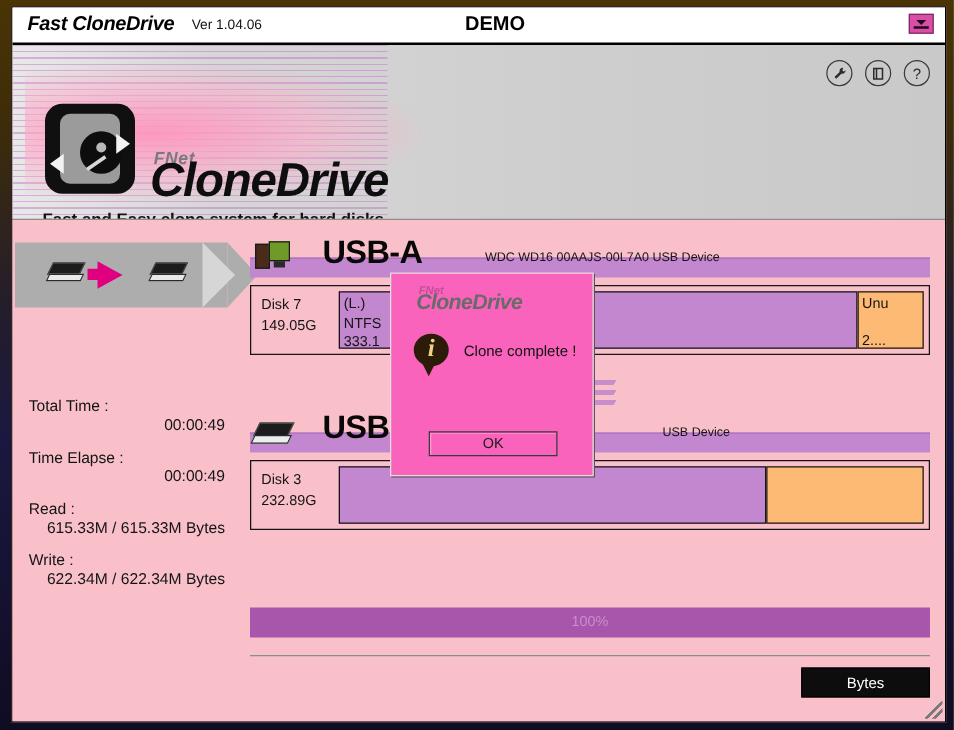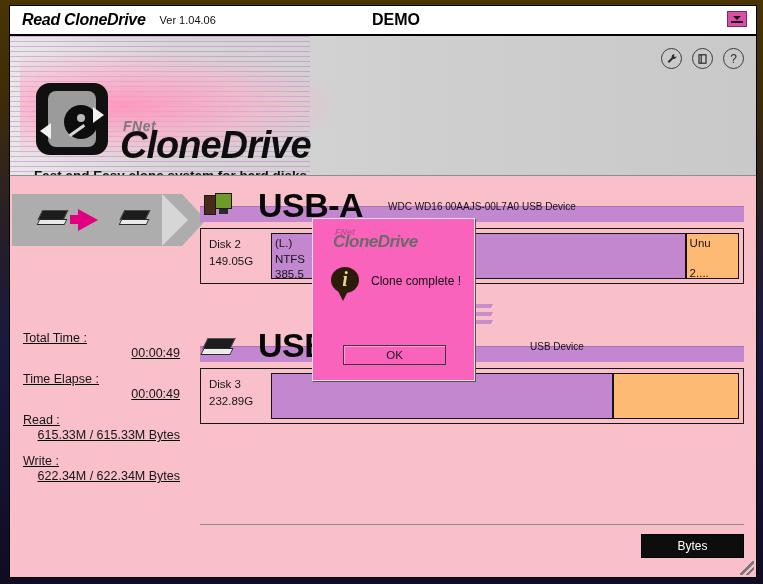--- a/index.html
+++ b/index.html
@@ -216,21 +216,21 @@
     width: 0; height: 0;
     border-top: 11px solid transparent;
     border-bottom: 11px solid transparent;
     border-left: 20px solid #e0007f;
   }
   .flow-arrow-tail {
     position: absolute; left: 58px; top: 21px;
     width: 10px; height: 9px; background: #e0007f;
   }
 
-  .stats { position: absolute; left: 0; top: 155px; width: 182px; text-decoration: underline; }
+  .stats { position: absolute; left: 0; top: 142px; width: 182px; }
   .stat-label {
     font-size: 12.5px; color: #141414;
     margin-left: 13px; margin-bottom: 1px;
   }
   .stat-value {
     font-size: 12.5px; color: #141414;
     text-align: right; margin-right: 12px; margin-bottom: 12px;
   }
 
   
@@ -275,21 +275,21 @@
     transform: skewX(-26deg);
   }
   .hdd-head .b {
     position: absolute; left: 0; top: 10px;
     width: 30px; height: 7px;
     background: #ededed; border: 1px solid #2a2a2a;
     transform: skewX(-26deg);
   }
   .grp-title {
     position: absolute; left: 58px; top: 2px;
-    font-size: 34px; font-weight: bold; color: #080808;
+    font-size: 26px; font-weight: bold; color: #080808;
     letter-spacing: -0.5px;
   }
   .grp-model {
     position: absolute; left: 188px; top: 17px;
     font-size: 10px; color: #141414;
     white-space: nowrap;
   }
   .grp-bar {
     position: absolute; left: 0; right: 0; top: 22px; height: 16px;
     background: #c287ce;
@@ -427,21 +427,21 @@
   }
 </style>
 </head>
 <body>
 
 <div id="app">
   <div class="frame-outer"></div>
   <div class="frame-inner">
 
     <div class="titlebar">
-      <div class="title-app">Read CloneDrive</div>
+      <div class="title-app">Fast CloneDrive</div>
       <div class="title-ver">Ver 1.04.06</div>
       <div class="title-demo">DEMO</div>
       <div class="min-btn">
         <span class="chev"></span>
         <span class="bar"></span>
       </div>
     </div>
 
     <div class="banner">
       <div class="banner-stripes"></div>
@@ -513,27 +513,27 @@
             <div class="pc-ico">
               <span class="tower"></span>
                 <span class="mon"></span>
                 <span class="stand"></span>
             </div>
             <div class="grp-title">USB-A</div>
             <div class="grp-model">WDC WD16 00AAJS-00L7A0 USB Device</div>
           </div>
           <div class="disk-row">
             <div class="disk-label">
-              <div>Disk 2</div>
+              <div>Disk 7</div>
               <div>149.05G</div>
             </div>
             <div class="part used" style="flex:0 0 11%;">
               <div>(L.)</div>
               <div>NTFS</div>
-              <div>385.5</div>
+              <div>333.1</div>
             </div>
             <div class="part used" style="flex:1 1 auto;"></div>
             <div class="part unused" style="flex:0 0 10%;">
               <div>Unu</div>
               <div style="margin-top:14px;">2....</div>
             </div>
           </div>
         </div>
 
         <div class="squiggles">
@@ -555,20 +555,23 @@
           <div class="disk-row">
             <div class="disk-label">
               <div>Disk 3</div>
               <div>232.89G</div>
             </div>
             <div class="part used" style="flex:0 0 64%;"></div>
             <div class="part unused" style="flex:1 1 auto;"></div>
           </div>
         </div>
 
+        <div class="progress-wrap">
+          <span class="progress-text">100%</span>
+        </div>
         <div class="hr-sep"></div>
         <div class="cancel-btn">Bytes</div>
       </div>
 
       <div class="resize-grip"></div>
     </div>
 
     <div class="modal">
       <div class="modal-fnet">FNet</div>
       <div class="modal-brand">CloneDrive</div>

